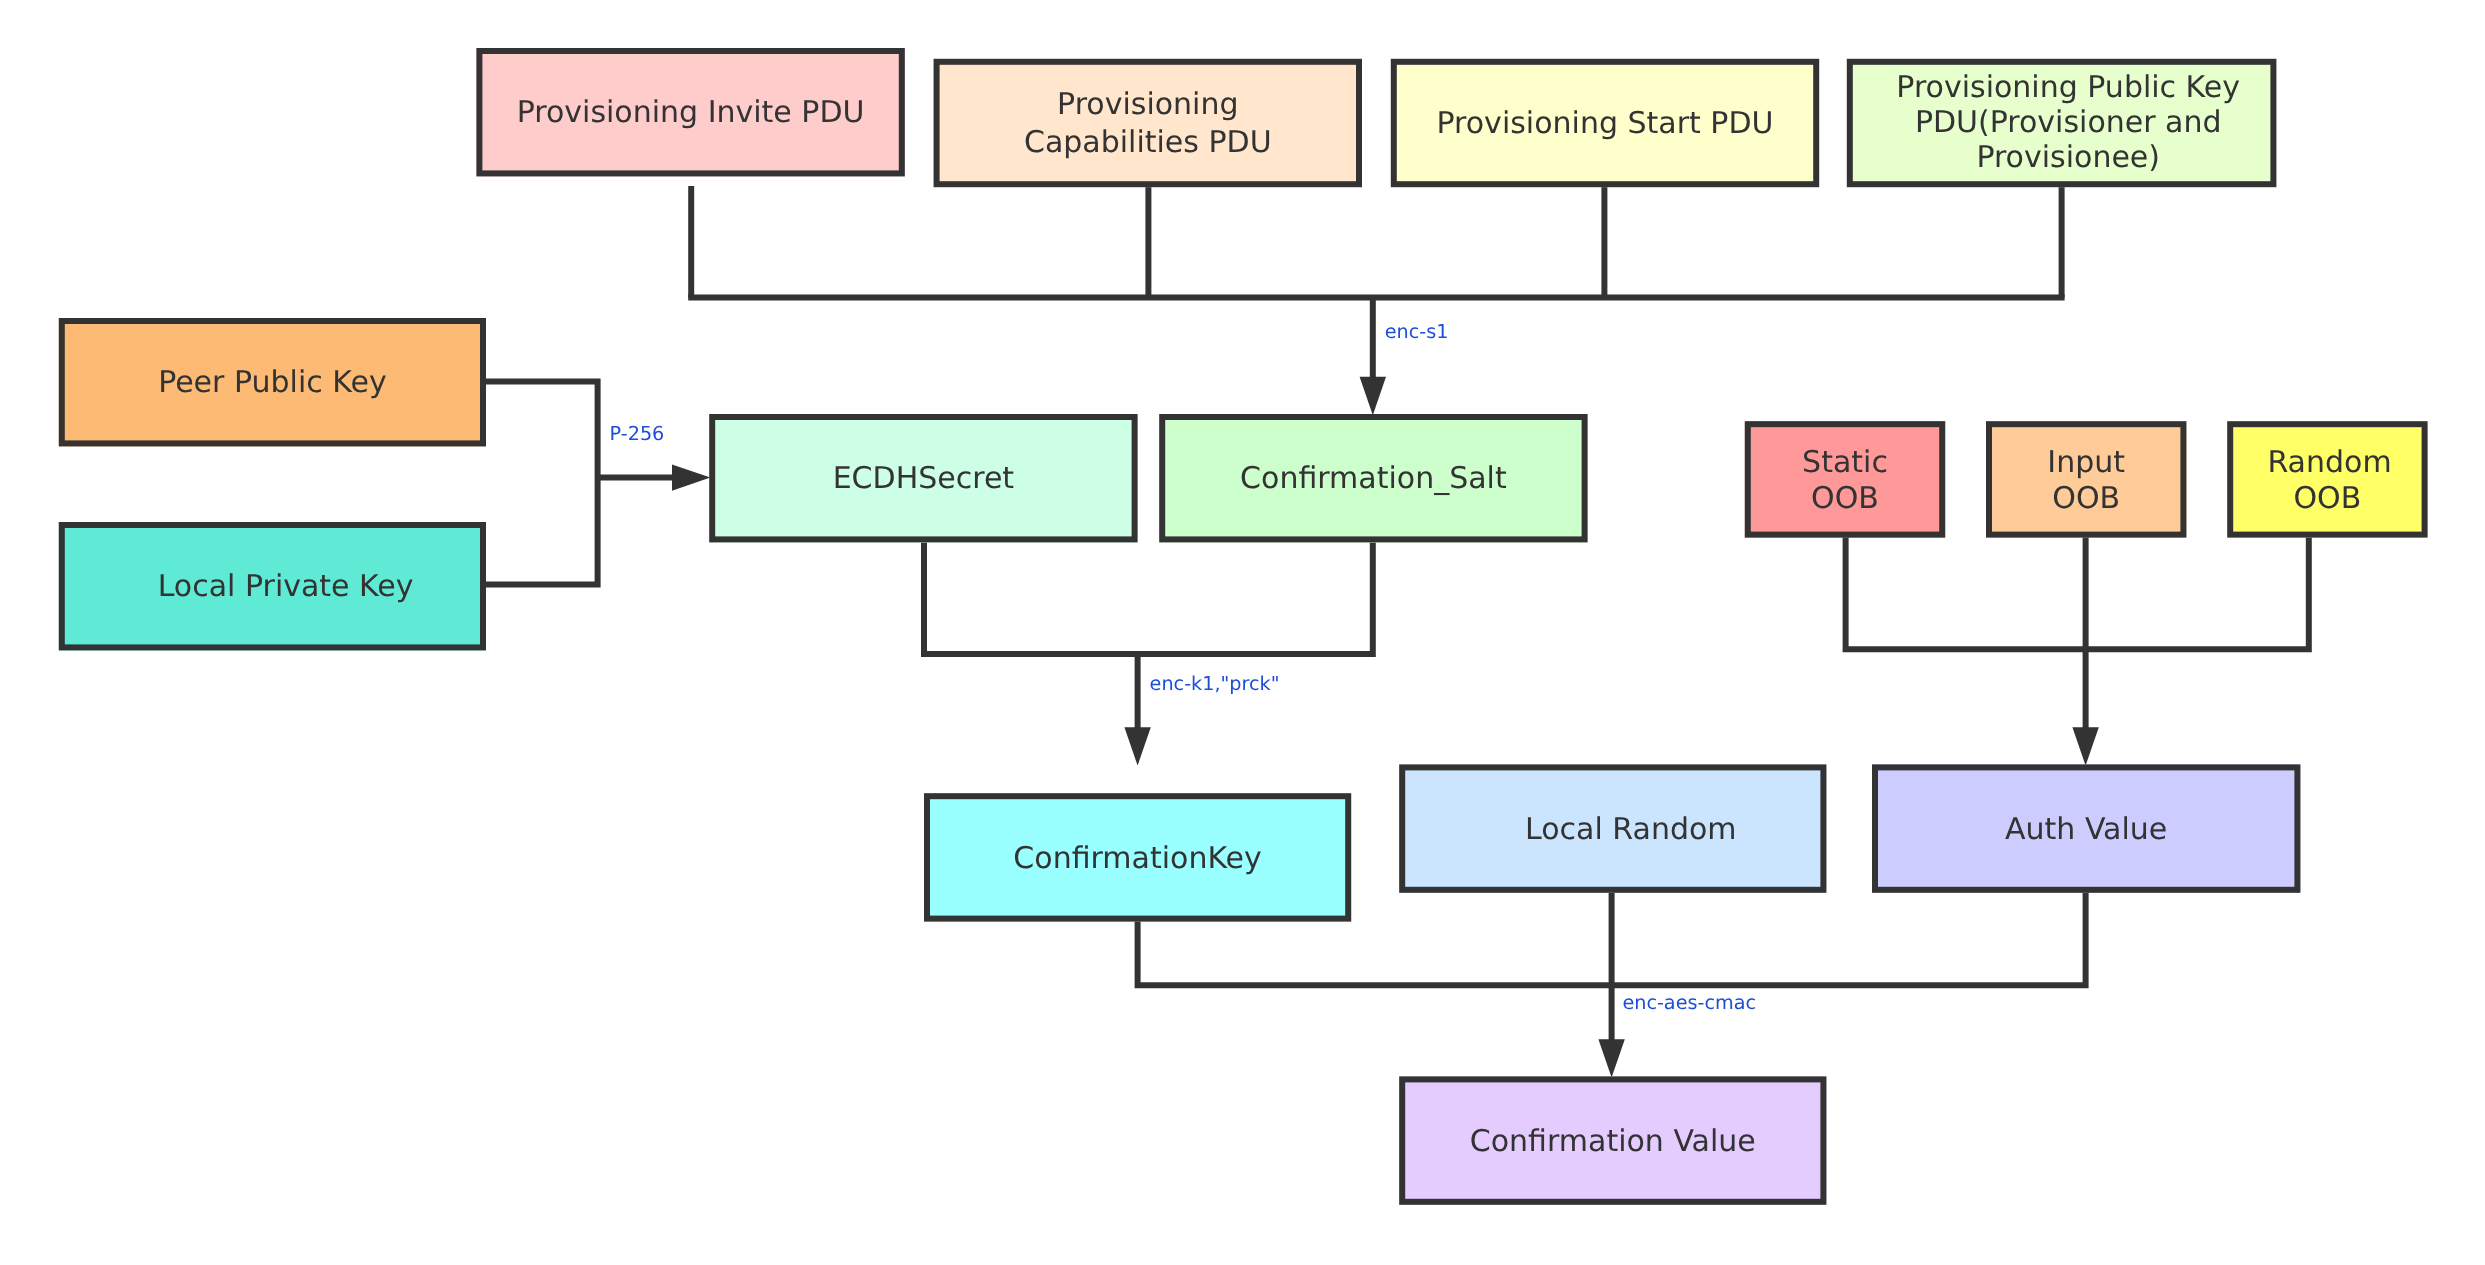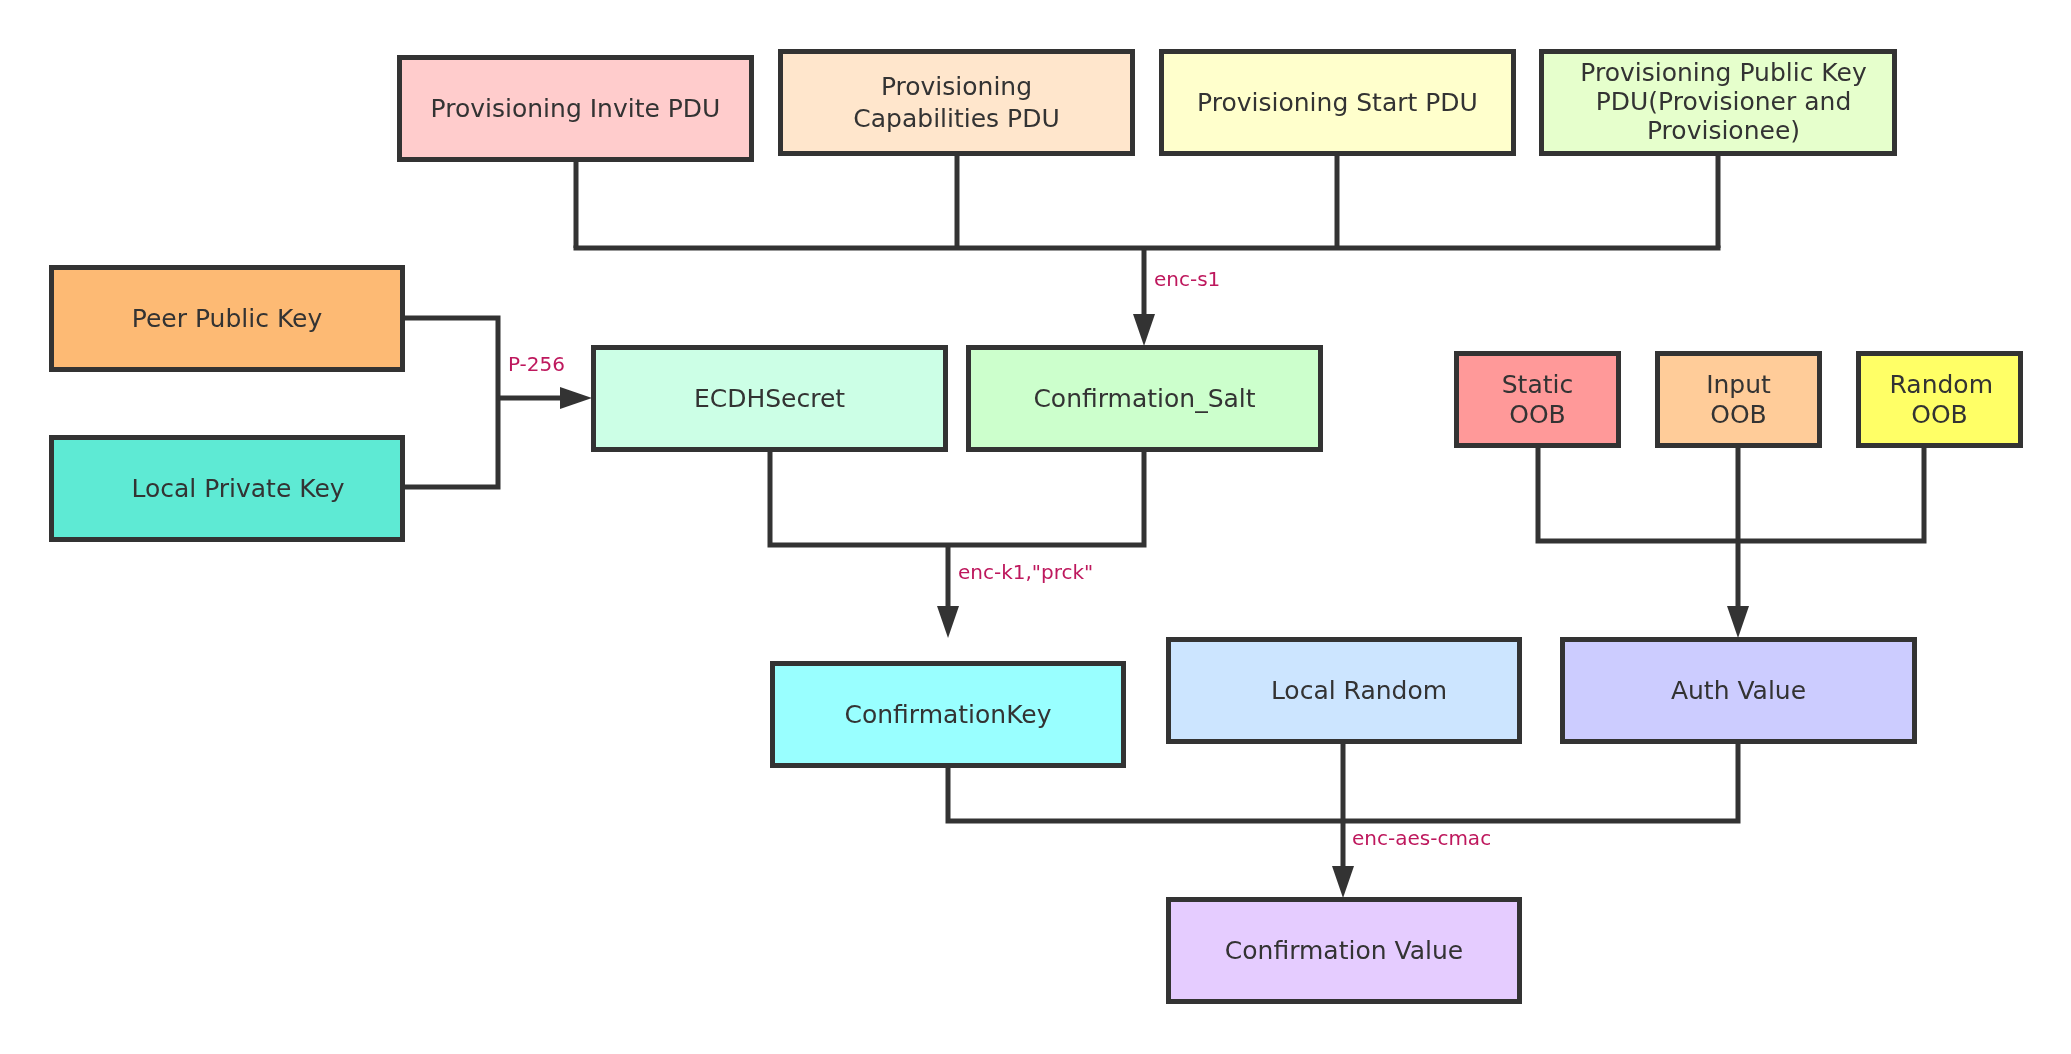--- a/index.html
+++ b/index.html
@@ -7,22 +7,22 @@
   #canvas { position: absolute; left: 0; top: 0; width: 2071px; height: 1054px; }
   .node {
     position: absolute; box-sizing: border-box;
     border: 5px solid #333333;
     display: flex; align-items: center; justify-content: center;
     text-align: center; color: #333333;
     font-family: "DejaVu Sans", sans-serif; font-size: 25px; line-height: 1.25;
     padding: 4px 10px;
   }
   .edge-label {
-    position: absolute; color: #be185d;
-    font-family: "DejaVu Sans", sans-serif; font-size: 20px; white-space: nowrap;
+    position: absolute; color: #1d4ed8;
+    font-family: "DejaVu Sans", sans-serif; font-size: 16px; white-space: nowrap;
   }
   svg line, svg polyline { stroke: #333333; stroke-width: 5; fill: none; }
   svg polygon { fill: #333333; stroke: none; }
 </style>
 </head>
 <body>
 
 <div id="diagram">
   <svg id="canvas" viewBox="0 0 2071 1054" xmlns="http://www.w3.org/2000/svg">
 
@@ -54,21 +54,21 @@
       <polygon points="1727,606 1749,606 1738,638"></polygon>
     </g>
 
     <g>
       <polyline points="948,744 948,821 1738,821 1738,744"></polyline>
       <line x1="1343" y1="744" x2="1343" y2="872"></line>
       <polygon points="1332,866 1354,866 1343,898"></polygon>
     </g>
   </svg>
 
-  <div class="node" style="left: 397px; top: 55px; width: 357px; height: 107px; background: rgb(255, 204, 204);">
+  <div class="node" style="left: 397px; top: 40px; width: 357px; height: 107px; background: rgb(255, 204, 204);">
     <span>Provisioning Invite PDU</span>
   </div>
   <div class="node" style="left: 778px; top: 49px; width: 357px; height: 107px; background: rgb(255, 230, 204);">
     <span style="max-width:300px;">Provisioning Capabilities PDU</span>
   </div>
   <div class="node" style="left: 1159px; top: 49px; width: 357px; height: 107px; background: rgb(255, 255, 204);">
     <span>Provisioning Start PDU</span>
   </div>
   <div class="node" style="left: 1539px; top: 49px; width: 358px; height: 107px; line-height: 1.15; background: rgb(230, 255, 204);">
     <span style="max-width:300px;margin-left:11px;">Provisioning Public Key PDU(Provisioner and Provisionee)</span>

